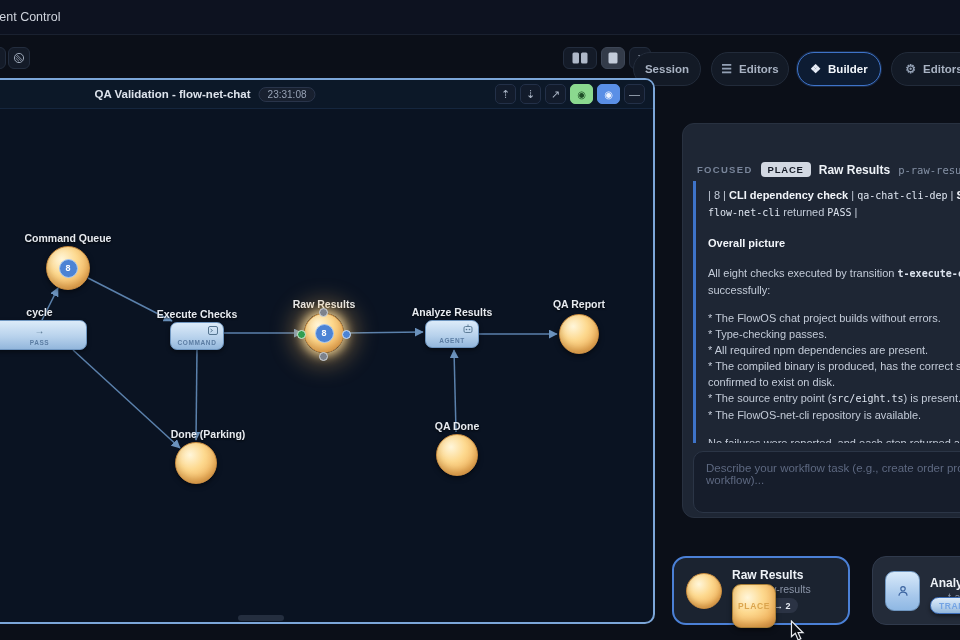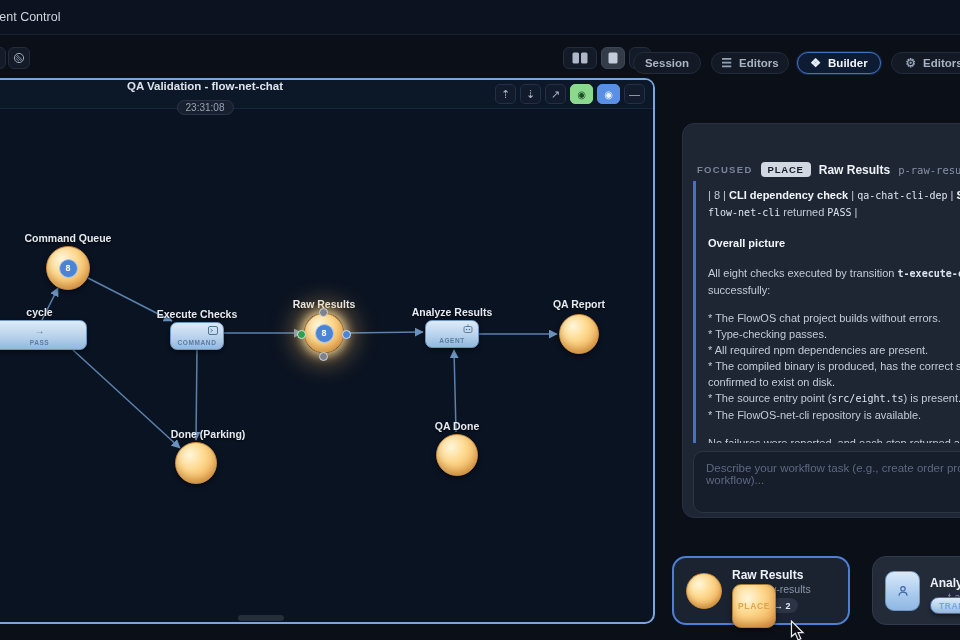--- a/index.html
+++ b/index.html
@@ -14,21 +14,21 @@
   
   .tbtn{position:absolute;top:47px;height:22px;background:#141b28;border:1px solid #232d3e;border-radius:6px;
         display:flex;align-items:center;justify-content:center;box-sizing:border-box;}
   .tbtn.cut{left:-14px;width:20px;}
   .tbtn.hatch{left:8px;width:22px;}
   .tbtn.cols{left:563px;width:34px;}
   .tbtn.panel{left:601px;width:24px;background:#333b49;border-color:#3d4656;}
   .tbtn.chev{left:629px;width:22px;color:#c3ccda;font-size:14px;line-height:1;padding-bottom:2px;}
 
   
-  .tab{position:absolute;top:52px;height:22px;border-radius:17px;background:#131a26;border:1px solid #222b3a;
+  .tab{position:absolute;top:52px;height:34px;border-radius:17px;background:#131a26;border:1px solid #222b3a;
        box-sizing:border-box;display:flex;align-items:center;justify-content:center;gap:7px;
        font-size:11.5px;font-weight:600;color:#a9b3c3;z-index:1;}
   .tab .tico{font-size:12px;color:#93a0b4;}
   .tab.session{left:633px;width:68px;}
   .tab.editors{left:711px;width:78px;}
   .tab.builder{left:797px;width:84px;background:#0d1c33;border-color:#3e73c8;color:#f2f6fb;
                box-shadow:0 0 0 1px rgba(62,115,200,.25);}
   .tab.builder .tico{color:#e8eef8;}
   .tab.config{left:891px;width:86px;}
 
@@ -56,21 +56,21 @@
             border:1px solid #2b3546;border-radius:10px;box-sizing:border-box;resize:none;
             padding:10px 12px;font-family:"Liberation Sans",sans-serif;font-size:11.5px;color:#c9d1dd;outline:none;}
   .composer::placeholder{color:#5d6880;}
 
   
   .canvas{position:absolute;left:-245px;top:78px;width:900px;height:546px;background:#0a1322;
           border:2px solid #7ca6d8;border-radius:10px;box-sizing:border-box;z-index:5;overflow:hidden;}
   .canvas-header{position:absolute;left:0;top:0;width:100%;height:28px;background:#0c1828;
                  border-bottom:1px solid #15263e;}
   .canvas-title-wrap{position:absolute;left:50%;top:0;transform:translateX(-50%);height:28px;
-                     display:flex;align-items:center;gap:8px;white-space:nowrap;flex-direction:column;}
+                     display:flex;align-items:center;gap:8px;white-space:nowrap;}
   .canvas-title{font-size:11.5px;font-weight:600;color:#dde3ec;}
   .time-badge{font-size:10px;color:#97a2b5;background:#18202f;border:1px solid #29344a;border-radius:9px;padding:1px 8px;}
   .canvas-btns{position:absolute;right:8px;top:4px;display:flex;gap:4px;}
   .cbtn{width:21px;height:20px;border-radius:5px;background:#121b2b;border:1px solid #233048;color:#aeb9c9;
         font-size:11px;display:flex;align-items:center;justify-content:center;box-sizing:border-box;}
   .cbtn.green{width:23px;background:#8bd98f;border-color:#8bd98f;color:#1d4d26;font-size:10px;}
   .cbtn.blue{width:23px;background:#5a8fe6;border-color:#5a8fe6;color:#eef4ff;font-size:10px;}
 
   .edges{position:absolute;left:0;top:0;}
   .edges line{stroke:#5b81ac;stroke-width:1.5;}

